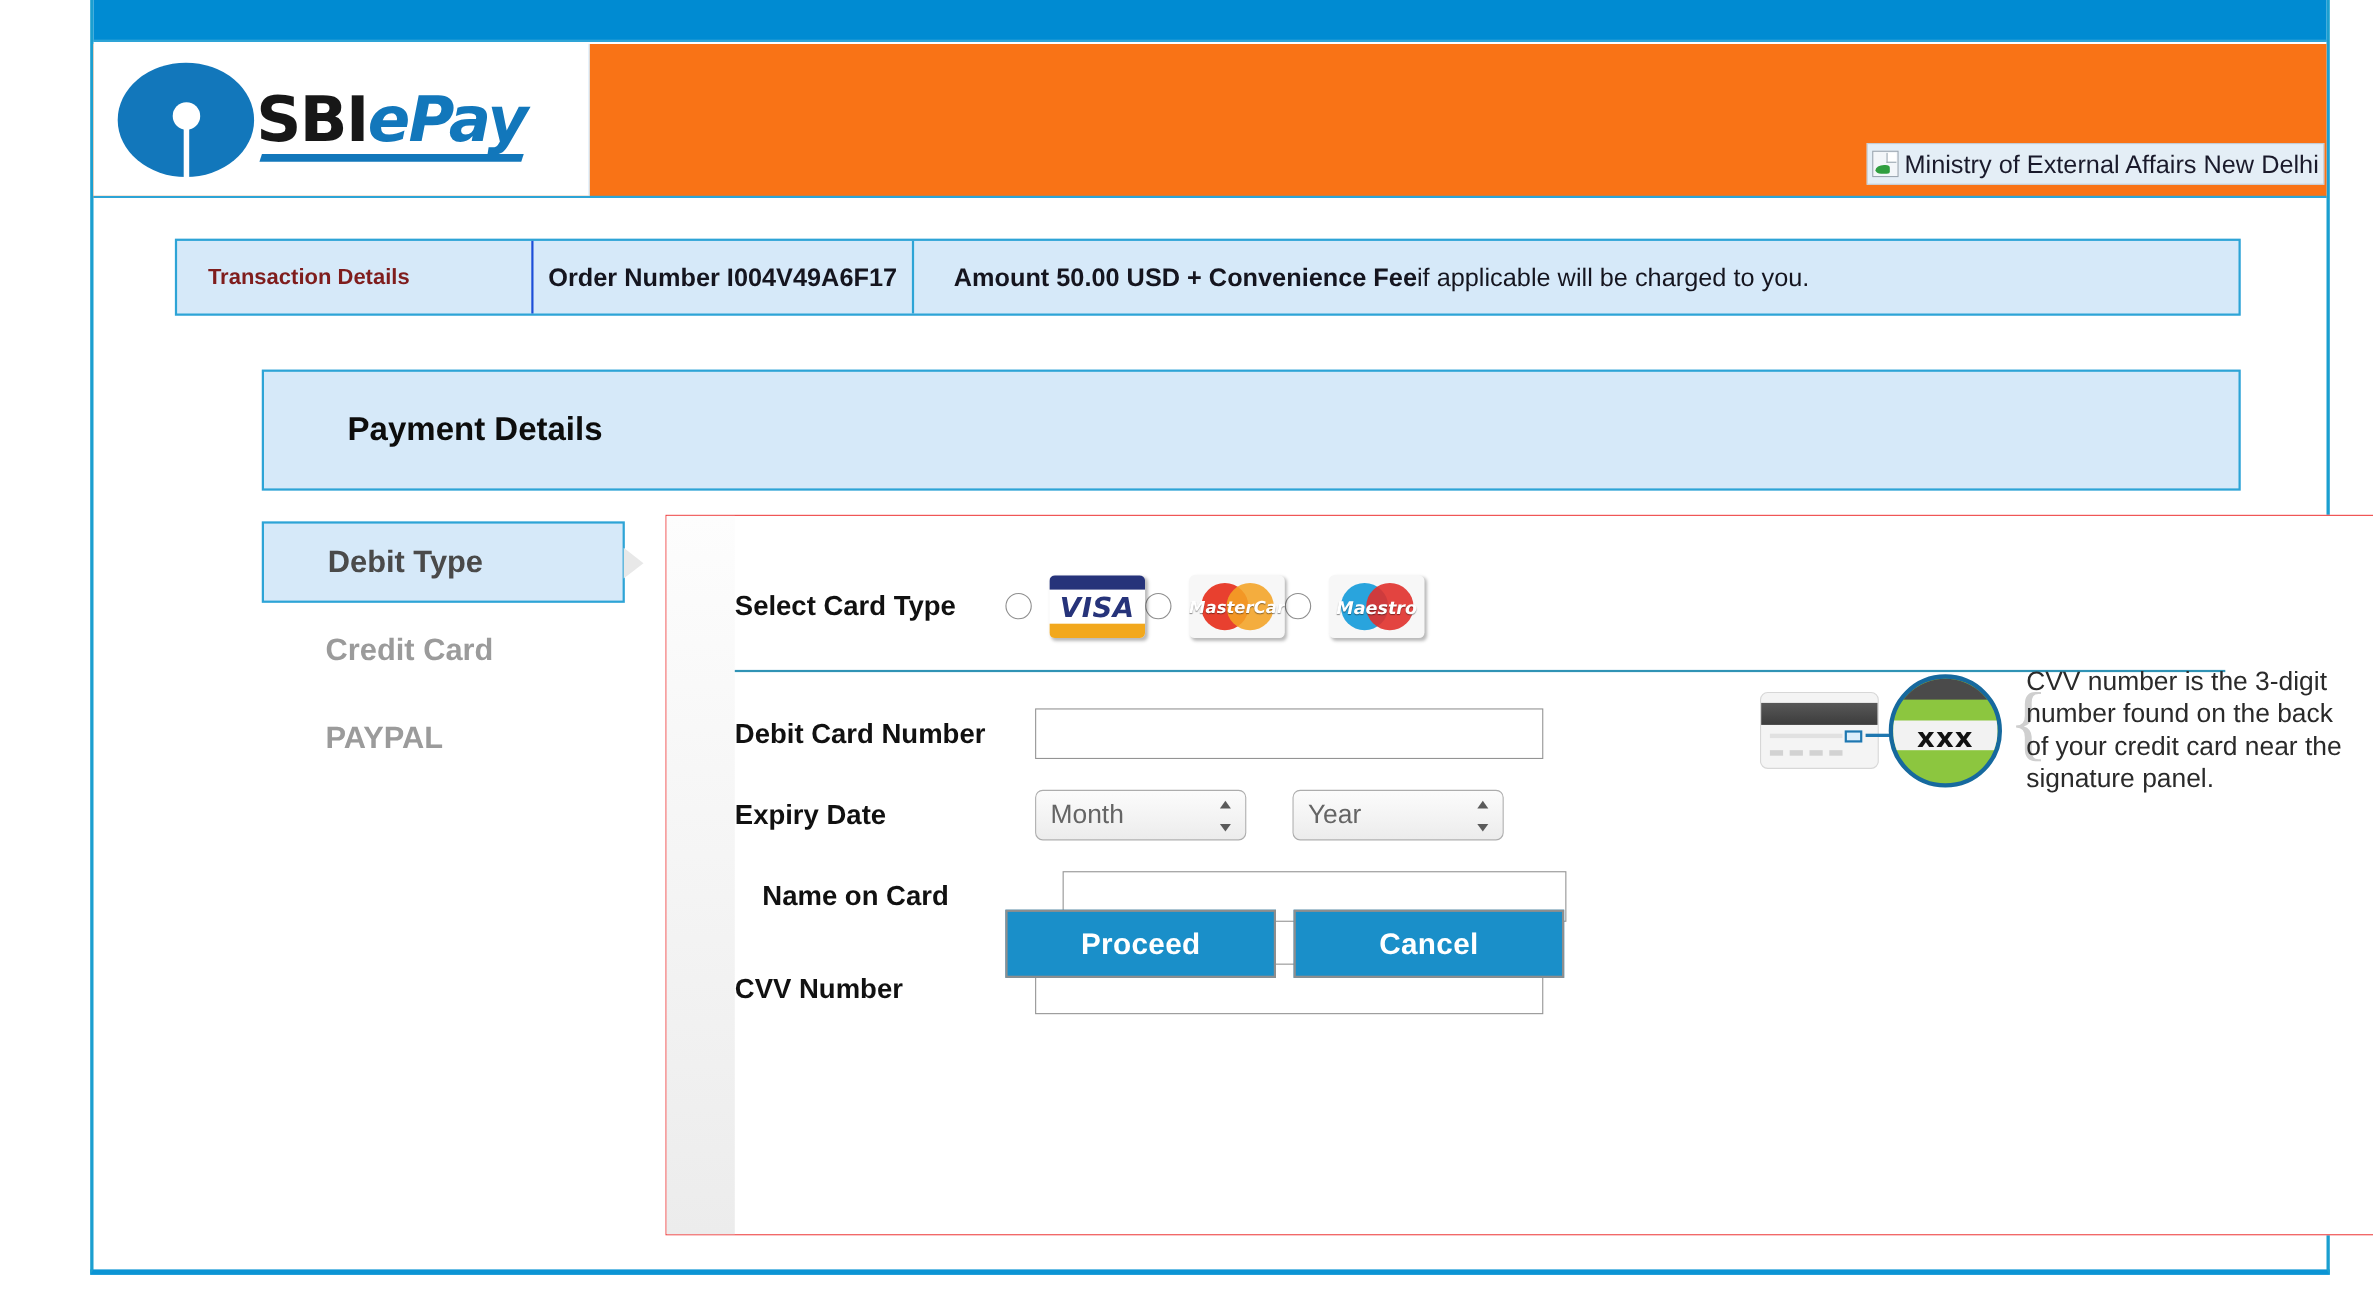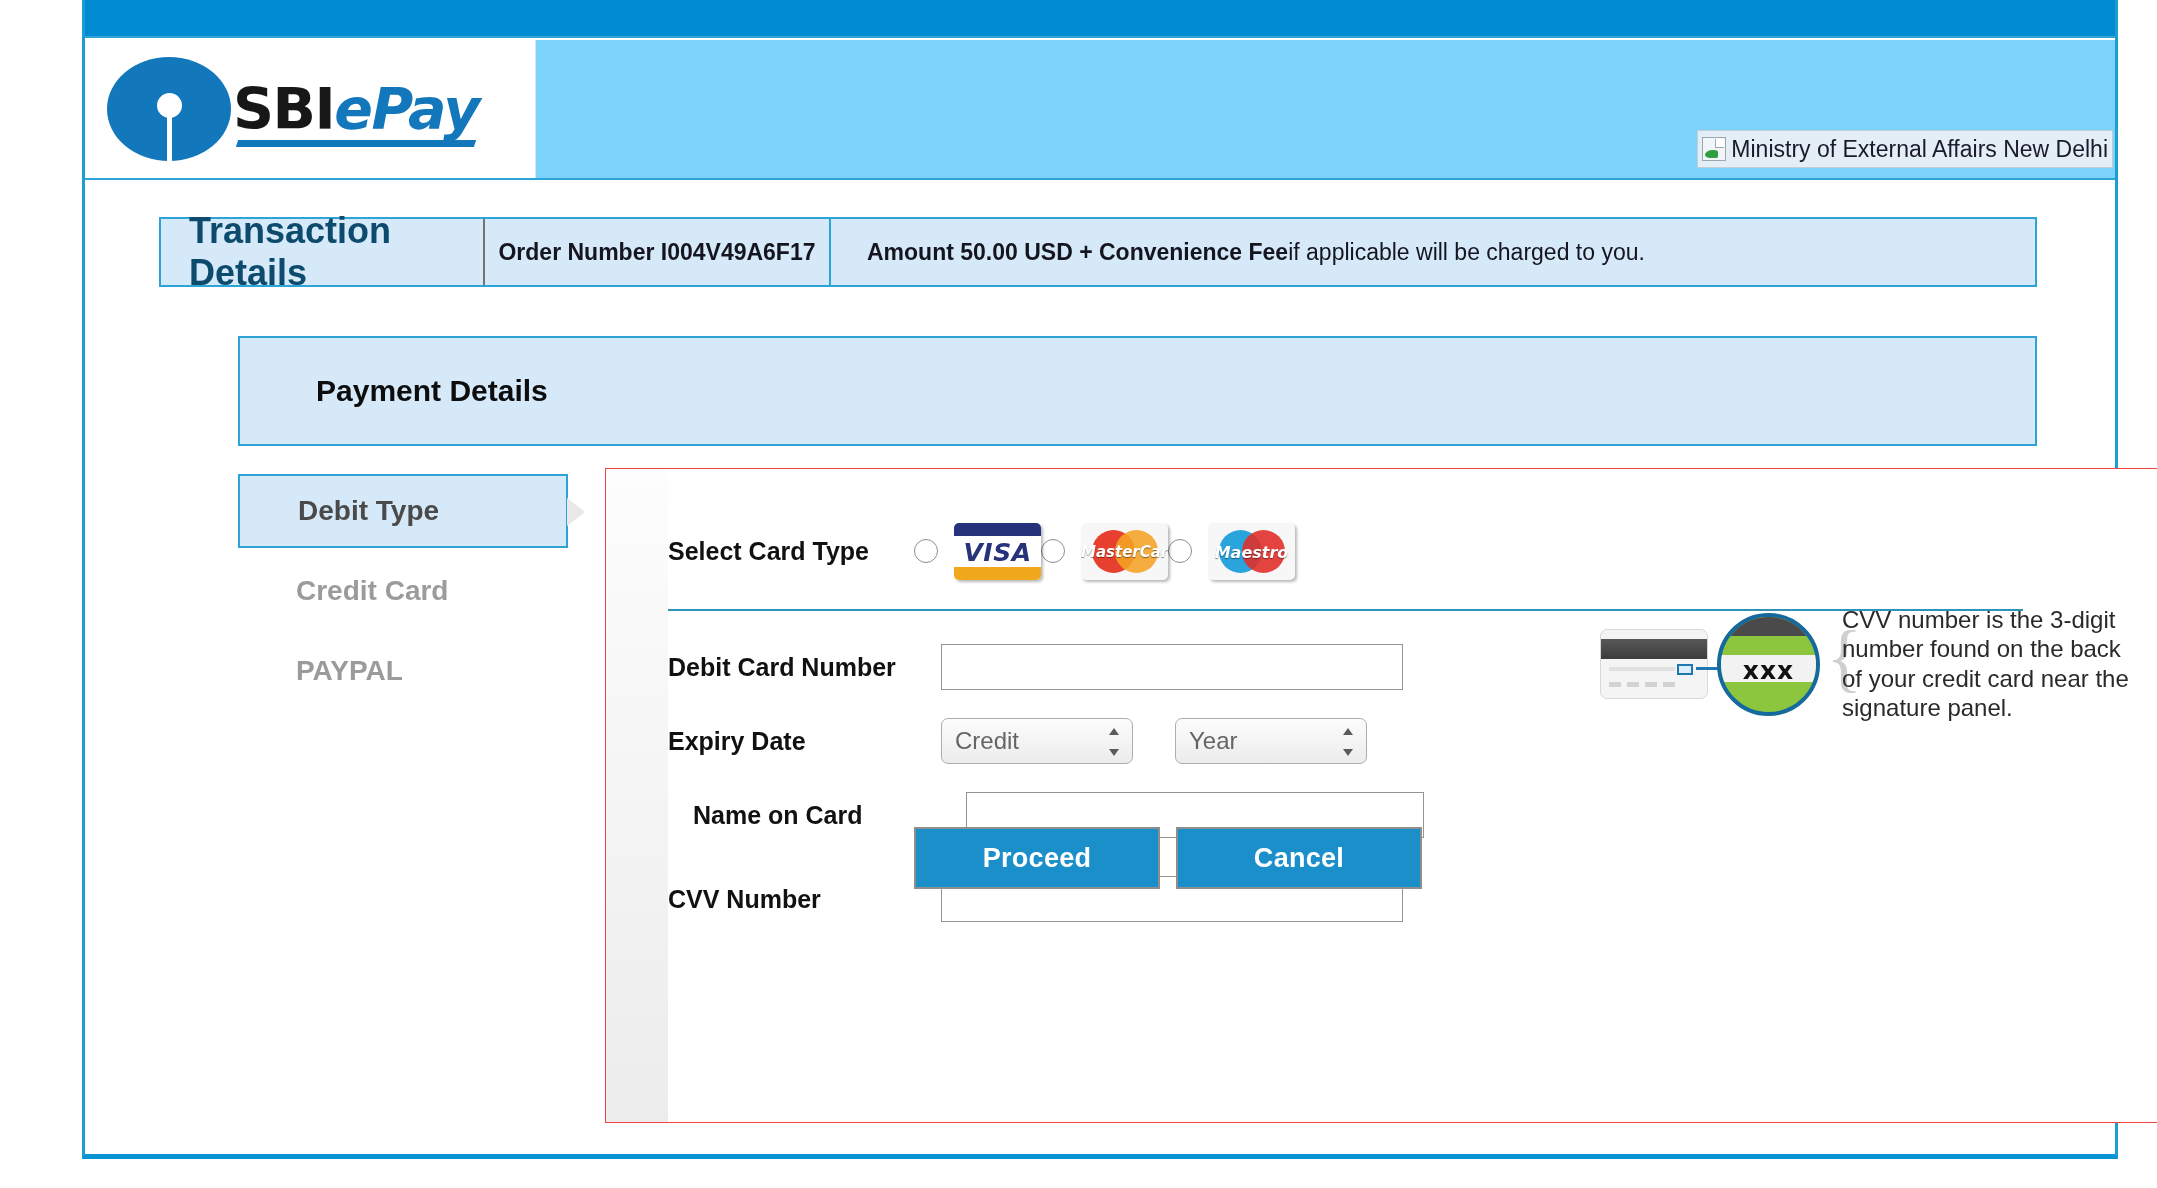--- a/index.html
+++ b/index.html
@@ -28,21 +28,21 @@
     width: 100%; height: 38px;
     background: #008bd2;
     border-bottom: 2px solid #2da4d6;
   }
 
   
   #header {
     position: absolute;
     left: 0; top: 40px;
     width: 100%; height: 140px;
-    background: #7dd3fc;
+    background: #f97316;
     border-bottom: 2px solid #2da4d6;
   }
   #logo-box {
     position: absolute;
     left: 0px; top: 0px;
     width: 451px; height: 138px;
     background: #ffffff;
     border-right: 1px solid #cfe6f7;
     display: flex; align-items: center;
   }
@@ -134,22 +134,22 @@
     border: 2px solid #2da4d6;
     display: flex;
   }
   #txn-bar .cell {
     display: flex; align-items: center;
     height: 100%;
   }
   #txn-title {
     width: 324px;
     padding-left: 28px;
-    font-size: 36px; font-weight: bold; color: #0c4a6e;
-    border-right: 2px solid #737373;
+    font-size: 20px; font-weight: bold; color: #7f1d1d;
+    border-right: 2px solid #1d4ed8;
   }
   #txn-order {
     width: 346px;
     justify-content: center;
     font-size: 23px; font-weight: bold; color: #15151f;
     border-right: 2px solid #2da4d6;
   }
   #txn-amount {
     flex: 1;
     padding-left: 36px;
@@ -489,21 +489,21 @@
       <div id="divider"></div>
 
       <div class="form-row" style="top:172px;">
         <span class="field-label">Debit Card Number</span>
         <input class="text-input" type="text" value="" style="">
       </div>
 
       <div class="form-row" style="top:246px;">
         <span class="field-label">Expiry Date</span>
         <span class="sel">
-          <span>Credit</span>
+          <span>Month</span>
           <span class="arrows">
               <span class="up"></span>
               <span class="dn"></span>
             </span>
         </span>
         <span class="sel">
           <span>Year</span>
           <span class="arrows">
               <span class="up"></span>
               <span class="dn"></span>

